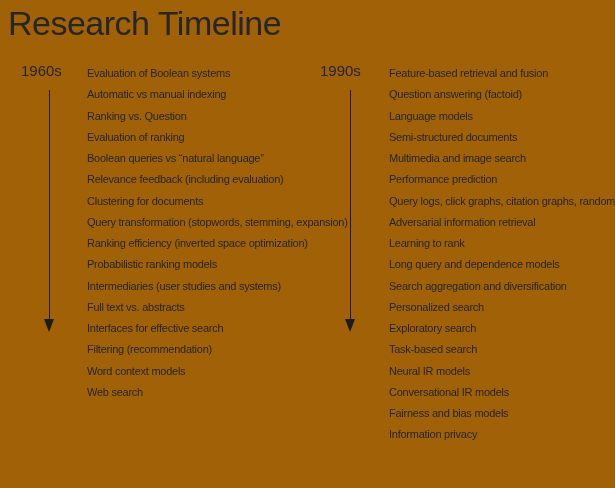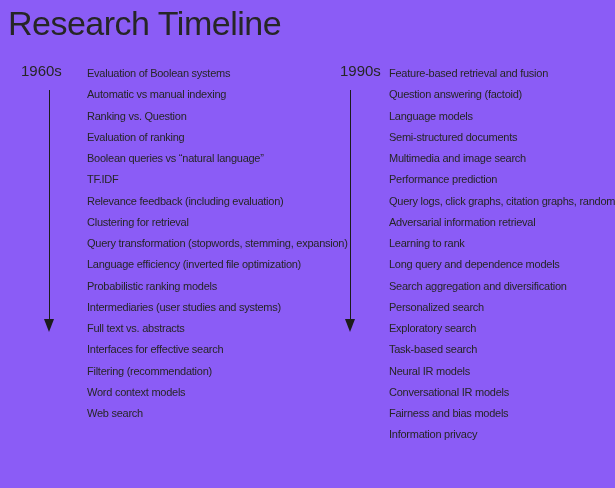--- a/index.html
+++ b/index.html
@@ -4,21 +4,21 @@
 <style>
   html, body {
     margin: 0;
     padding: 0;
     background: #ffffff;
   }
   .slide {
     position: relative;
     width: 615px;
     height: 488px;
-    background: #8b5cf6;
+    background: #a16207;
     overflow: hidden;
     font-family: "Liberation Sans", sans-serif;
     color: #262626;
   }
   .slide-title {
     position: absolute;
     left: 8px;
     top: 2px;
     font-size: 34px;
     line-height: 42px;
@@ -30,21 +30,21 @@
   .decade-label {
     position: absolute;
     top: 62px;
     font-size: 15px;
     line-height: 18px;
     color: #262626;
     white-space: nowrap;
     text-align: center;
   }
   .decade-label.left  { left: 21px; }
-  .decade-label.right { left: 340px; }
+  .decade-label.right { left: 320px; }
 
   .arrow {
     position: absolute;
     top: 90px;
     width: 11px;
     height: 242px;
   }
   .arrow.left  { left: 44px; }
   .arrow.right { left: 345px; }
   .arrow .stem {
@@ -93,25 +93,24 @@
   <div class="arrow left">
     <div class="stem"></div>
     <div class="head"></div>
   </div>
   <div class="items left">
     <div class="timeline-item">Evaluation of Boolean systems</div>
     <div class="timeline-item">Automatic vs manual indexing</div>
     <div class="timeline-item">Ranking vs. Question</div>
     <div class="timeline-item">Evaluation of ranking</div>
     <div class="timeline-item">Boolean queries vs “natural language”</div>
-    <div class="timeline-item">TF.IDF</div>
     <div class="timeline-item">Relevance feedback (including evaluation)</div>
-    <div class="timeline-item">Clustering for retrieval</div>
+    <div class="timeline-item">Clustering for documents</div>
     <div class="timeline-item">Query transformation (stopwords, stemming, expansion)</div>
-    <div class="timeline-item">Language efficiency (inverted file optimization)</div>
+    <div class="timeline-item">Ranking efficiency (inverted space optimization)</div>
     <div class="timeline-item">Probabilistic ranking models</div>
     <div class="timeline-item">Intermediaries (user studies and systems)</div>
     <div class="timeline-item">Full text vs. abstracts</div>
     <div class="timeline-item">Interfaces for effective search</div>
     <div class="timeline-item">Filtering (recommendation)</div>
     <div class="timeline-item">Word context models</div>
     <div class="timeline-item">Web search</div>
   </div>
 
   <div class="decade-label right">1990s</div>

